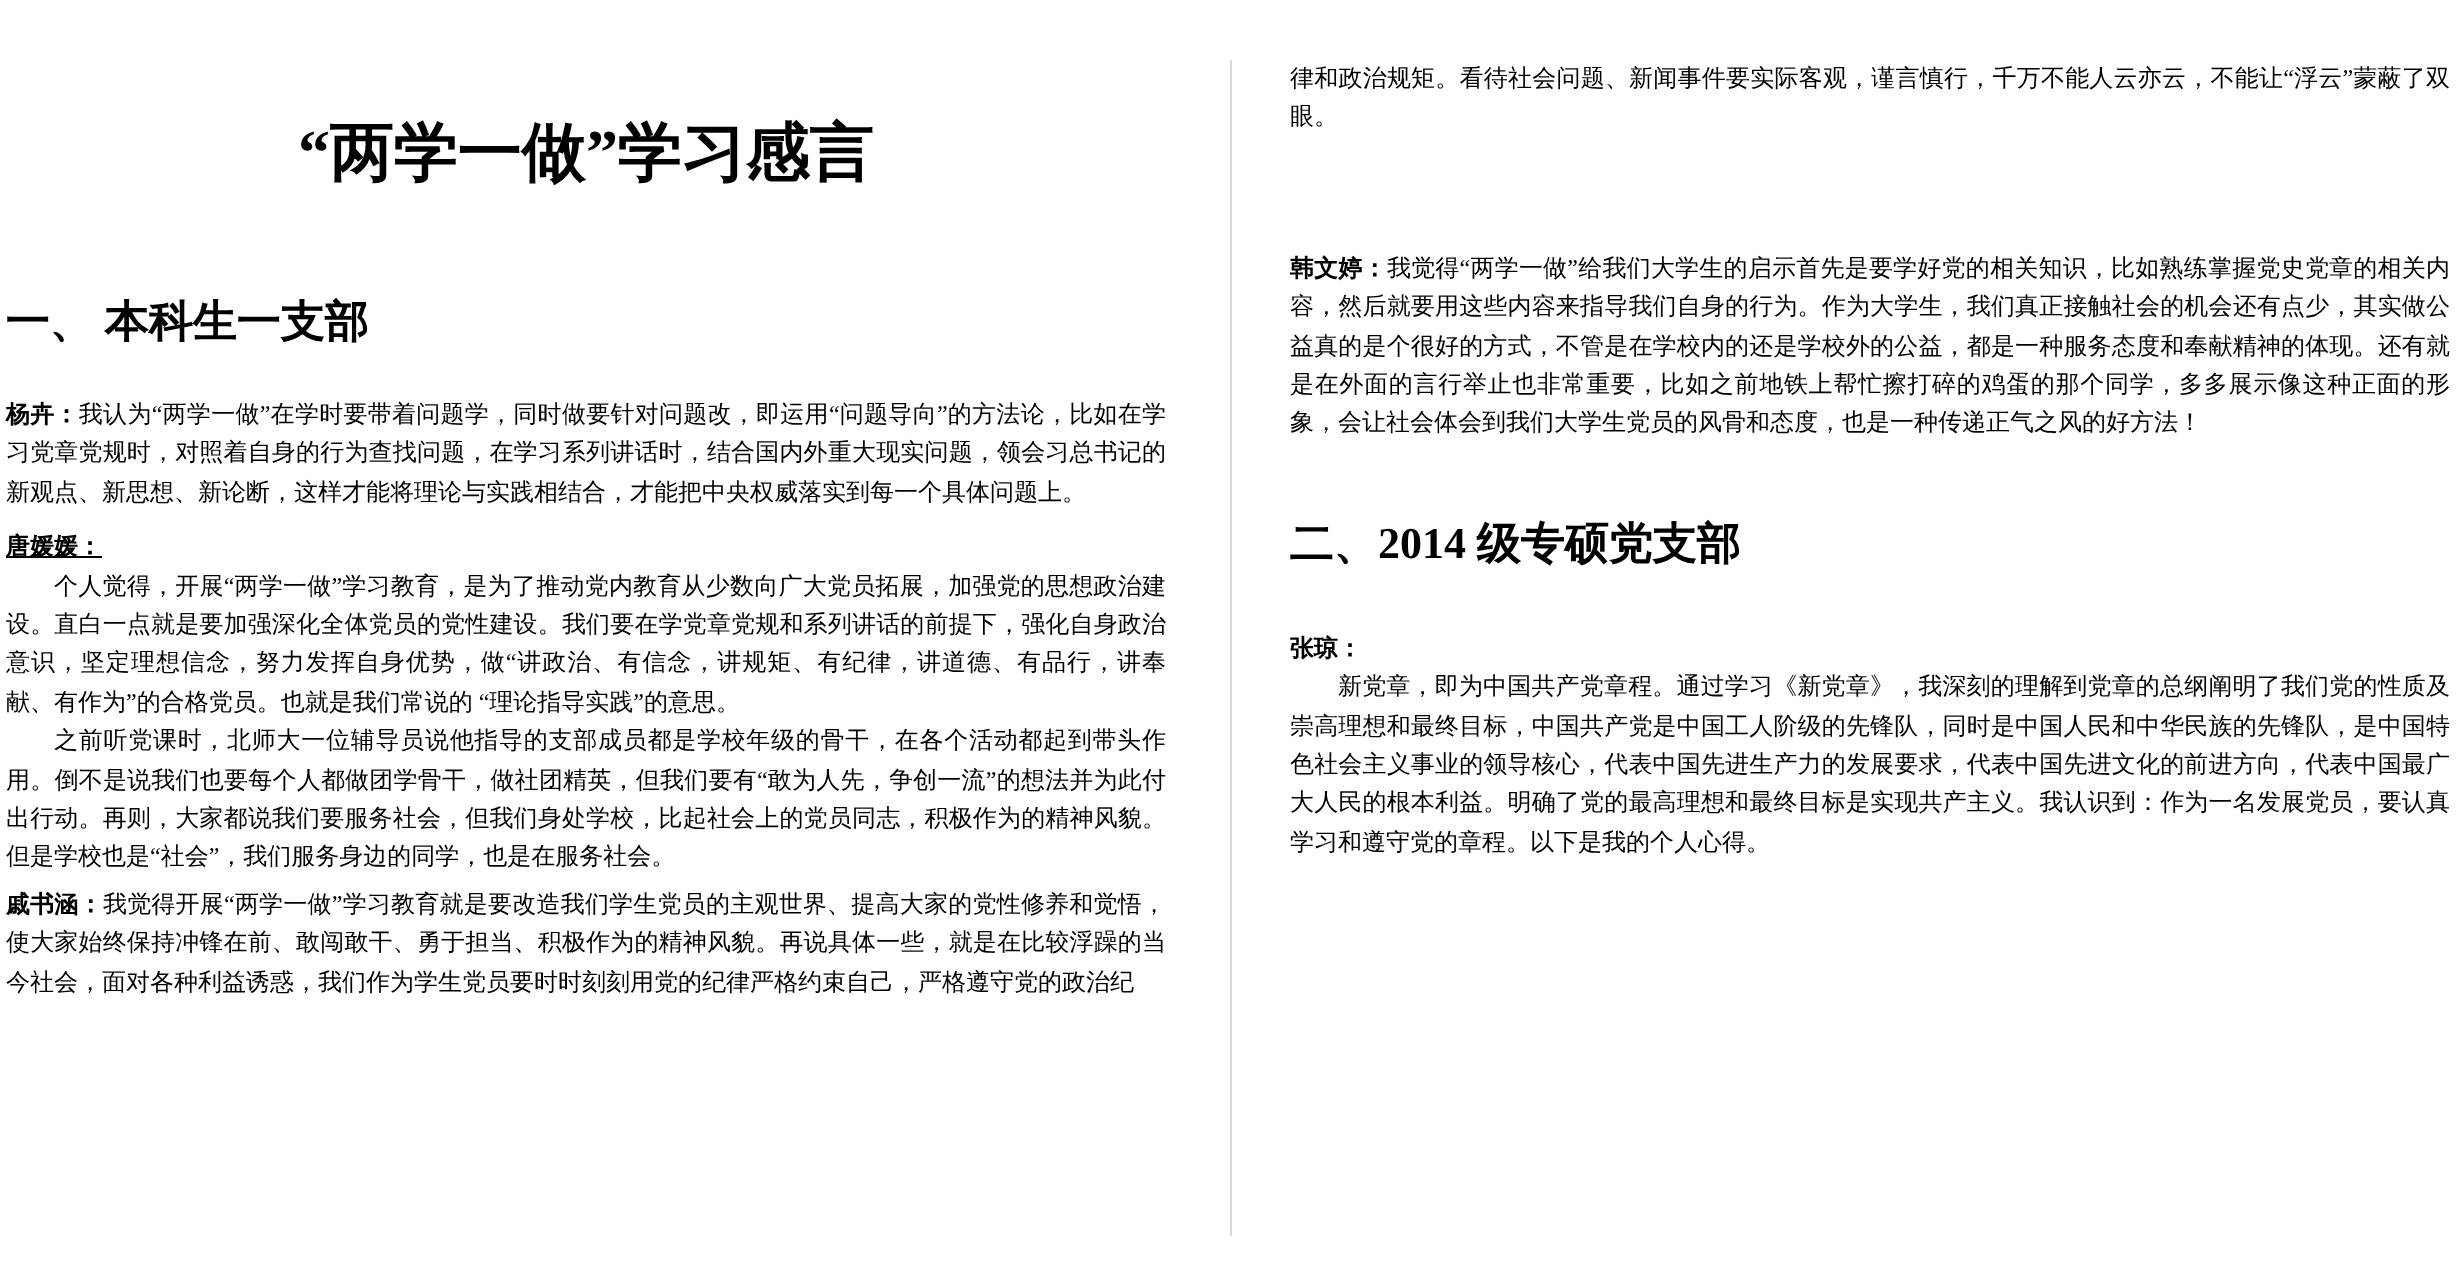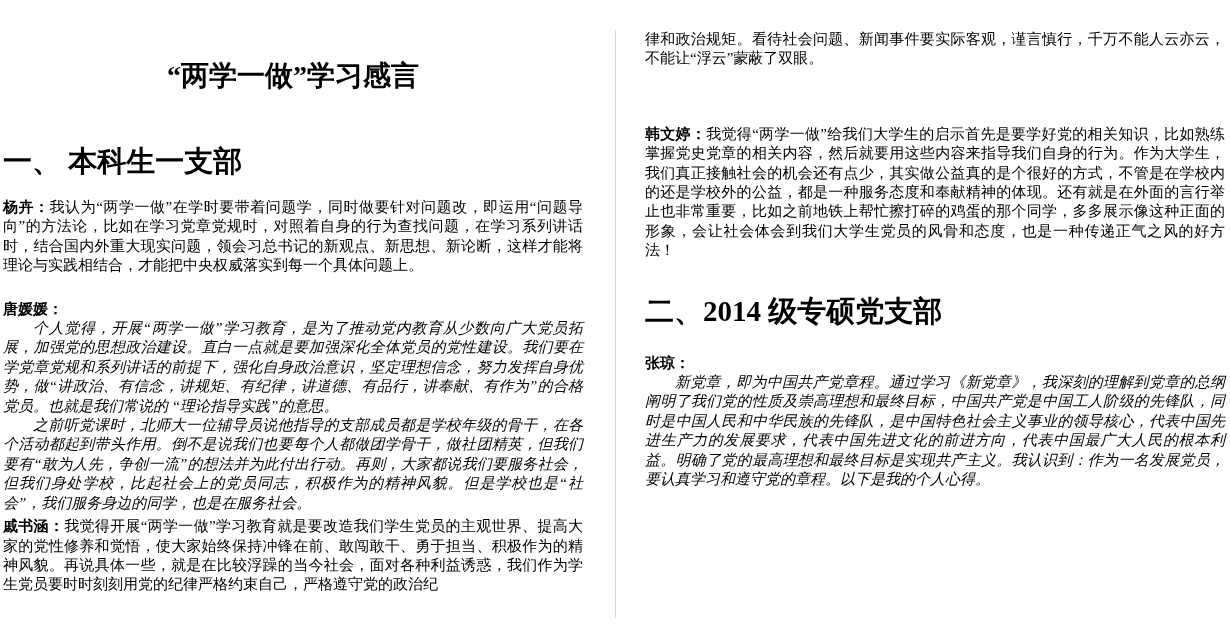--- a/index.html
+++ b/index.html
@@ -15,41 +15,41 @@
   .col { position: absolute; top: 0; }
   .col-left  { left: 3px;   width: 580px; }
   .col-right { left: 645px; width: 580px; }
   .divider {
     position: absolute;
     left: 615px; top: 30px;
     width: 1px; height: 588px;
     background: #d8d8d8;
   }
   .doc-title {
-    font-size: 28px; font-weight: 700;
+    font-size: 32px; font-weight: 700;
     text-align: center;
     margin: 56px 0 0 0;
     line-height: 40px;
   }
   .sec-heading {
-    font-size: 29px; font-weight: 700;
+    font-size: 22px; font-weight: 700;
     margin: 0; line-height: 30px;
   }
   .sec-heading.first  { margin-top: 50px; }
   .sec-heading.second { margin-top: 35px; }
   p {
     margin: 0;
-    font-size: 15px;
+    font-size: 12px;
     line-height: 19.4px;
     text-align: justify;
   }
   .speaker { font-weight: 700; }
-  .indent { text-indent: 2em; font-style: italic; }
+  .indent { text-indent: 2em; }
   .m-yanghui   { margin-top: 22px; }
-  .m-tangname  { margin-top: 24px;  }
+  .m-tangname  { margin-top: 8px; text-decoration: underline;  }
   .m-qishuhan  { margin-top: 4px;  }
   .m-cont      { margin-top: 30px; }
   .m-huang     { margin-top: 48px; }
   .m-han       { margin-top: 56px; }
   .m-zhangname { margin-top: 28px; }
 </style>
 </head>
 <body>
 
 <div>

